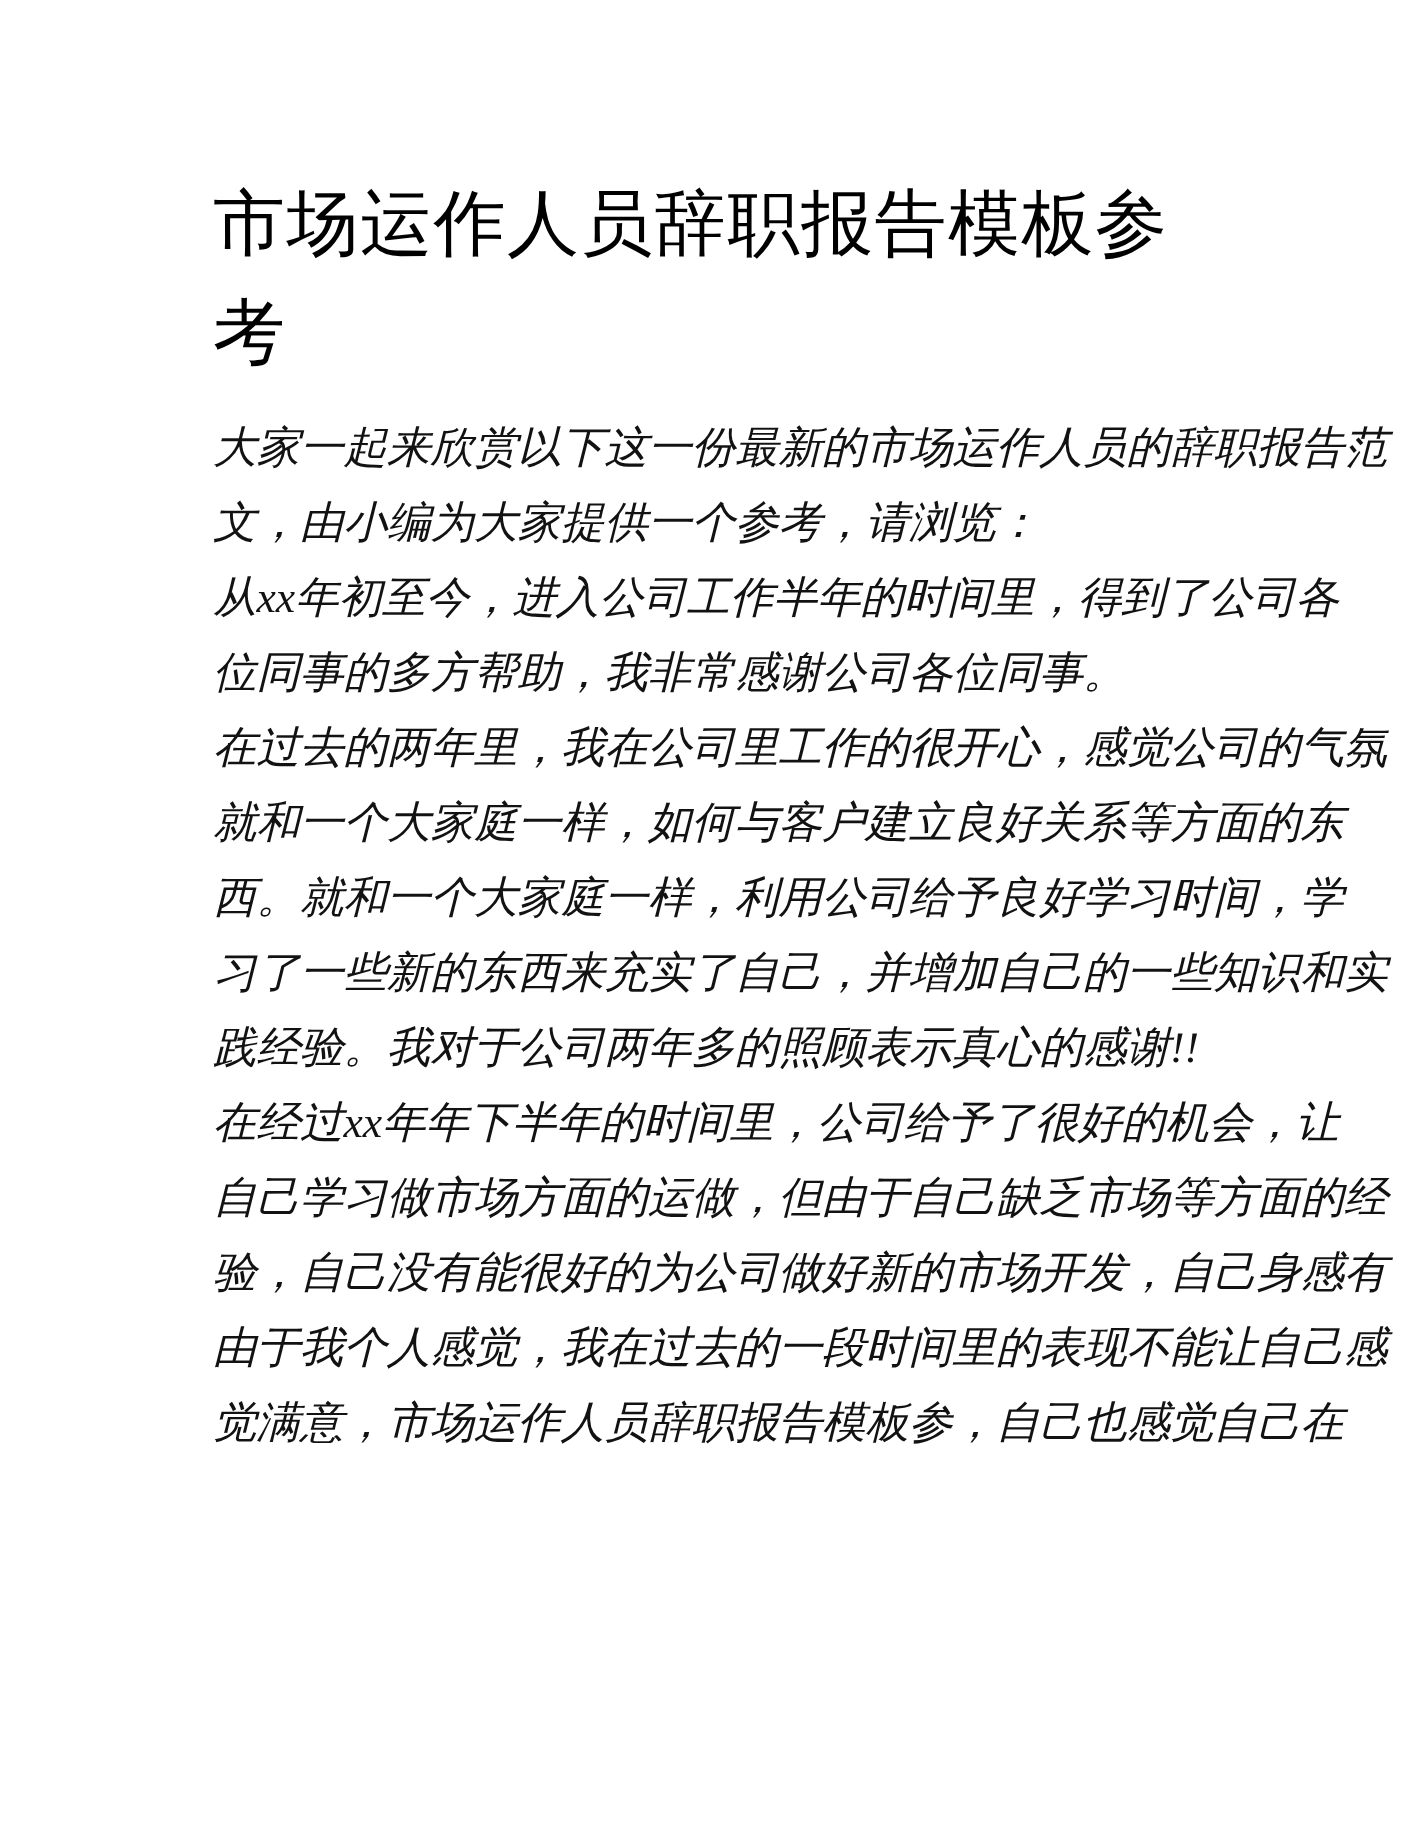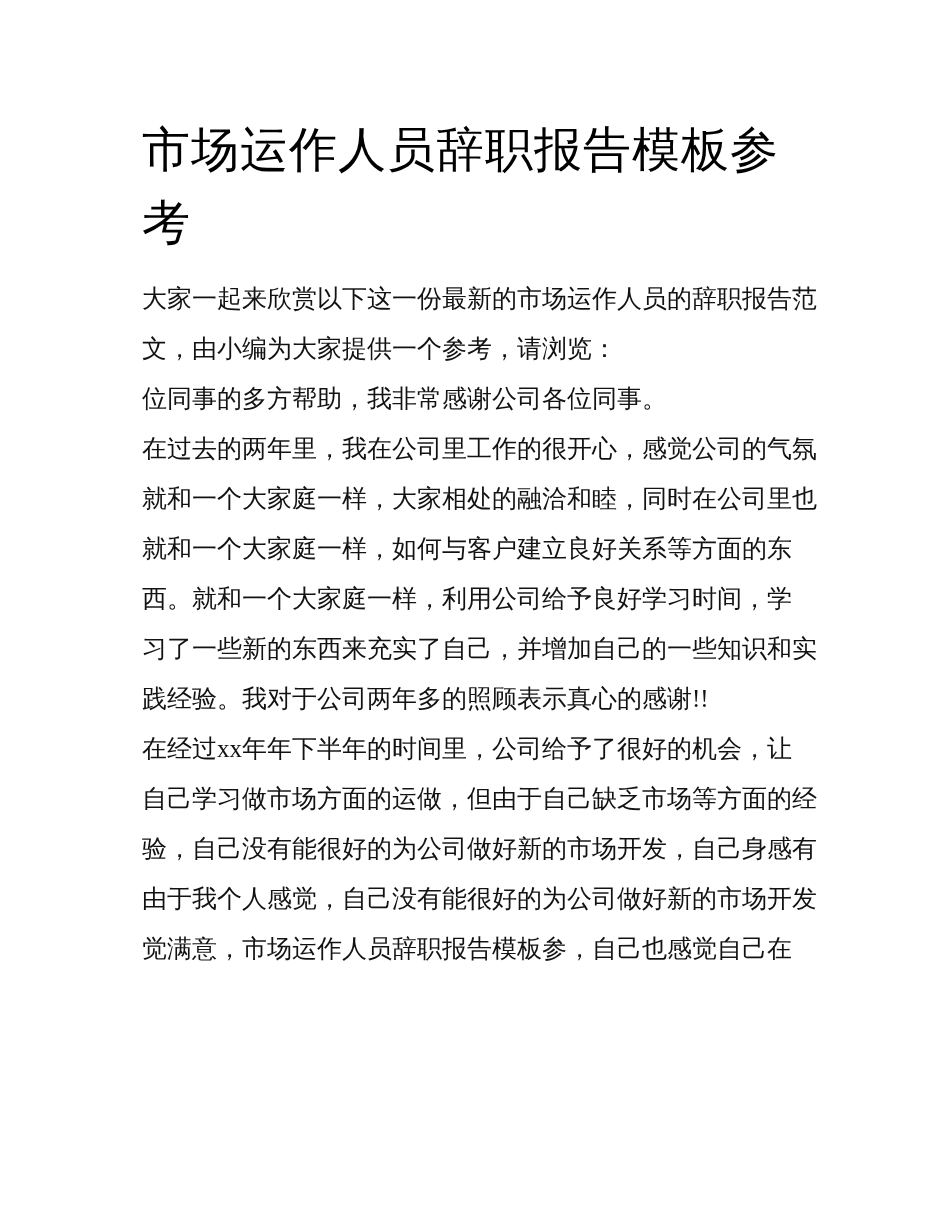--- a/index.html
+++ b/index.html
@@ -25,24 +25,25 @@
     margin: 0;
     padding: 0;
     font-weight: normal;
     font-size: 48px;
     line-height: 73px;
     letter-spacing: 1px;
     color: #000000;
   }
   .content {
     margin-top: 15px;
-    font-size: 25px;
+    font-size: 29px;
     line-height: 50px;
     letter-spacing: 0;
     color: #121212;
+    font-style: italic;
   }
   .paragraph {
     margin: 0;
     padding: 0;
   }
   .t-line, .line {
     white-space: nowrap;
   }
 </style>
 </head>
@@ -56,37 +57,37 @@
   </h1>
 
   <div class="content">
 
     <div class="paragraph">
       <div class="line">大家一起来欣赏以下这一份最新的市场运作人员的辞职报告范</div>
       <div class="line">文，由小编为大家提供一个参考，请浏览：</div>
     </div>
 
     <div class="paragraph">
+      <div class="line">从xx年初至今，进入公司工作半年的时间里，得到了公司各</div>
       <div class="line">位同事的多方帮助，我非常感谢公司各位同事。</div>
     </div>
 
     <div class="paragraph">
       <div class="line">在过去的两年里，我在公司里工作的很开心，感觉公司的气氛</div>
-      <div class="line">就和一个大家庭一样，大家相处的融洽和睦，同时在公司里也</div>
       <div class="line">就和一个大家庭一样，如何与客户建立良好关系等方面的东</div>
       <div class="line">西。就和一个大家庭一样，利用公司给予良好学习时间，学</div>
       <div class="line">习了一些新的东西来充实了自己，并增加自己的一些知识和实</div>
       <div class="line">践经验。我对于公司两年多的照顾表示真心的感谢!!</div>
     </div>
 
     <div class="paragraph">
       <div class="line">在经过xx年年下半年的时间里，公司给予了很好的机会，让</div>
       <div class="line">自己学习做市场方面的运做，但由于自己缺乏市场等方面的经</div>
       <div class="line">验，自己没有能很好的为公司做好新的市场开发，自己身感有</div>
     </div>
 
     <div class="paragraph">
-      <div class="line">由于我个人感觉，自己没有能很好的为公司做好新的市场开发</div>
+      <div class="line">由于我个人感觉，我在过去的一段时间里的表现不能让自己感</div>
       <div class="line">觉满意，市场运作人员辞职报告模板参，自己也感觉自己在</div>
     </div>
 
   </div>
 </div>
 
 </body></html>

